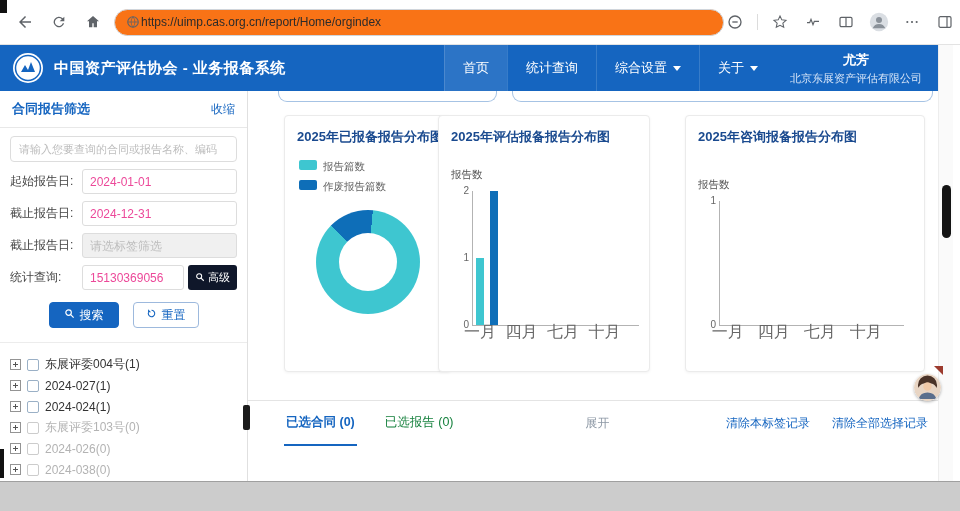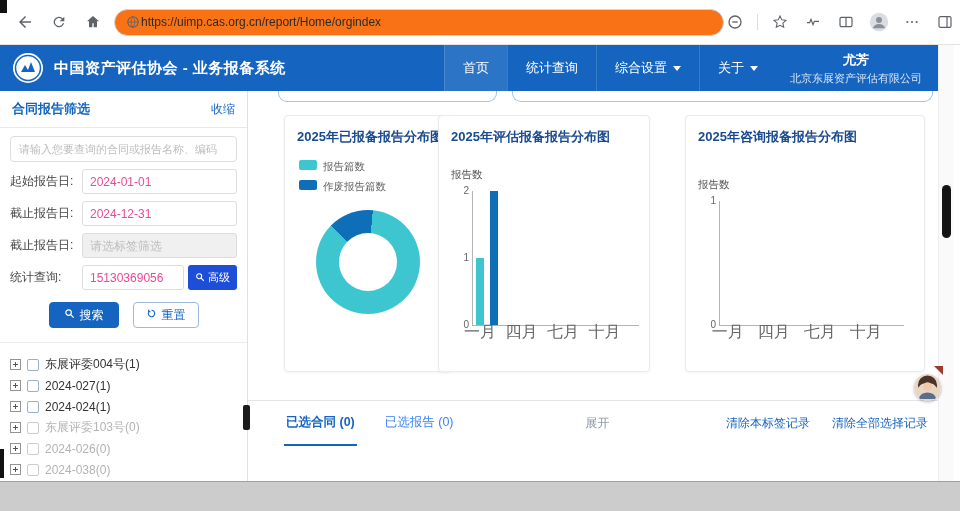--- a/index.html
+++ b/index.html
@@ -44,21 +44,21 @@
   .sb-collapse { color:#1565c0; font-size:12px; cursor:pointer; }
   .sb-search { margin:8px 10px 0; }
   .sb-search input { width:100%; height:26px; border:1px solid #ddd; border-radius:4px;
                      font-size:11px; padding:0 8px; color:#333; }
   ::placeholder { color:#bdbdbd; }
   .sb-row { display:flex; align-items:center; margin:7px 10px 0; }
   .sb-label { width:72px; font-size:12px; color:#444; flex:none; }
   .sb-input { flex:1; height:25px; border:1px solid #ddd; border-radius:3px; font-size:12px;
               padding:0 7px; color:#ec4899; min-width:0; }
   .sb-input.disabled { background:#f0f0f0; color:#bbb; }
-  .adv-btn { height:25px; margin-left:4px; background:#1d4ed8; color:#fff; border:none; border-radius:3px;
+  .adv-btn { height:25px; margin-left:4px; background:#0f172a; color:#fff; border:none; border-radius:3px;
              font-size:11px; padding:0 7px; display:flex; align-items:center; gap:3px; cursor:pointer; flex:none; }
   .sb-actions { display:flex; justify-content:center; gap:14px; margin-top:12px; }
   .btn-primary { height:26px; padding:0 14px; background:#1565c0; color:#fff; border:1px solid #1565c0;
                  border-radius:4px; font-size:12px; display:flex; align-items:center; gap:5px; cursor:pointer; }
   .btn-outline { height:26px; padding:0 12px; background:#fff; color:#1565c0; border:1px solid #9db9dd;
                  border-radius:4px; font-size:12px; display:flex; align-items:center; gap:5px; cursor:pointer; }
   .sb-tree { margin-top:14px; border-top:1px solid #ececec; padding:11px 0 0 10px; }
   .tree-row { display:flex; align-items:center; gap:6px; height:21px; cursor:pointer; }
   .plusbox { width:11px; height:11px; border:1px solid #949494; position:relative; flex:none; background:#fff; }
   .plusbox::before { content:""; position:absolute; left:2px; right:2px; top:4px; height:1px; background:#555; }
@@ -96,21 +96,21 @@
   .card3 .plot { left:33px; top:85px; width:185px; height:125px; }
   .ytick { position:absolute; left:-20px; width:16px; text-align:right; font-size:10px; color:#666;
            transform:translateY(50%); line-height:1; }
   .xtick { position:absolute; bottom:-15px; transform:translateX(-50%); font-size:16px; color:#666;
            white-space:nowrap; line-height:1;margin-top:12px; }
   .bar { position:absolute; bottom:0; width:8px; transform:translateX(-50%); }
 
   .main-footer { position:absolute; left:0; top:309px; width:690px; height:81px;
                  border-top:1px solid #e4e4e4; background:#fff; }
   .footer-row { display:flex; align-items:center; padding:0 10px 0 36px; height:44px; }
-  .tab { font-size:12.5px; color:#3b82f6; padding:13px 2px; cursor:pointer; margin-right:26px;
+  .tab { font-size:12.5px; color:#15803d; padding:13px 2px; cursor:pointer; margin-right:26px;
          border-bottom:2px solid transparent; white-space:nowrap; }
   .tab.active { color:#1565c0; font-weight:bold; border-bottom-color:#1565c0; }
   .spacer1 { flex:1.1; } .spacer2 { flex:1; }
   .expand { font-size:12px; color:#8d98a5; cursor:pointer; }
   .clear-link { font-size:12px; color:#1565c0; cursor:pointer; margin-left:22px; white-space:nowrap; }
 
   .handle { position:absolute; left:243px; top:360px; width:7px; height:25px; background:#1b1b1b;
             border-radius:2px; cursor:pointer; z-index:4; }
   .float-avatar { position:absolute; left:914px; top:329px; width:27px; height:27px; border-radius:50%;
                   overflow:hidden; cursor:pointer; box-shadow:0 1px 3px rgba(0,0,0,.3); z-index:4; }

